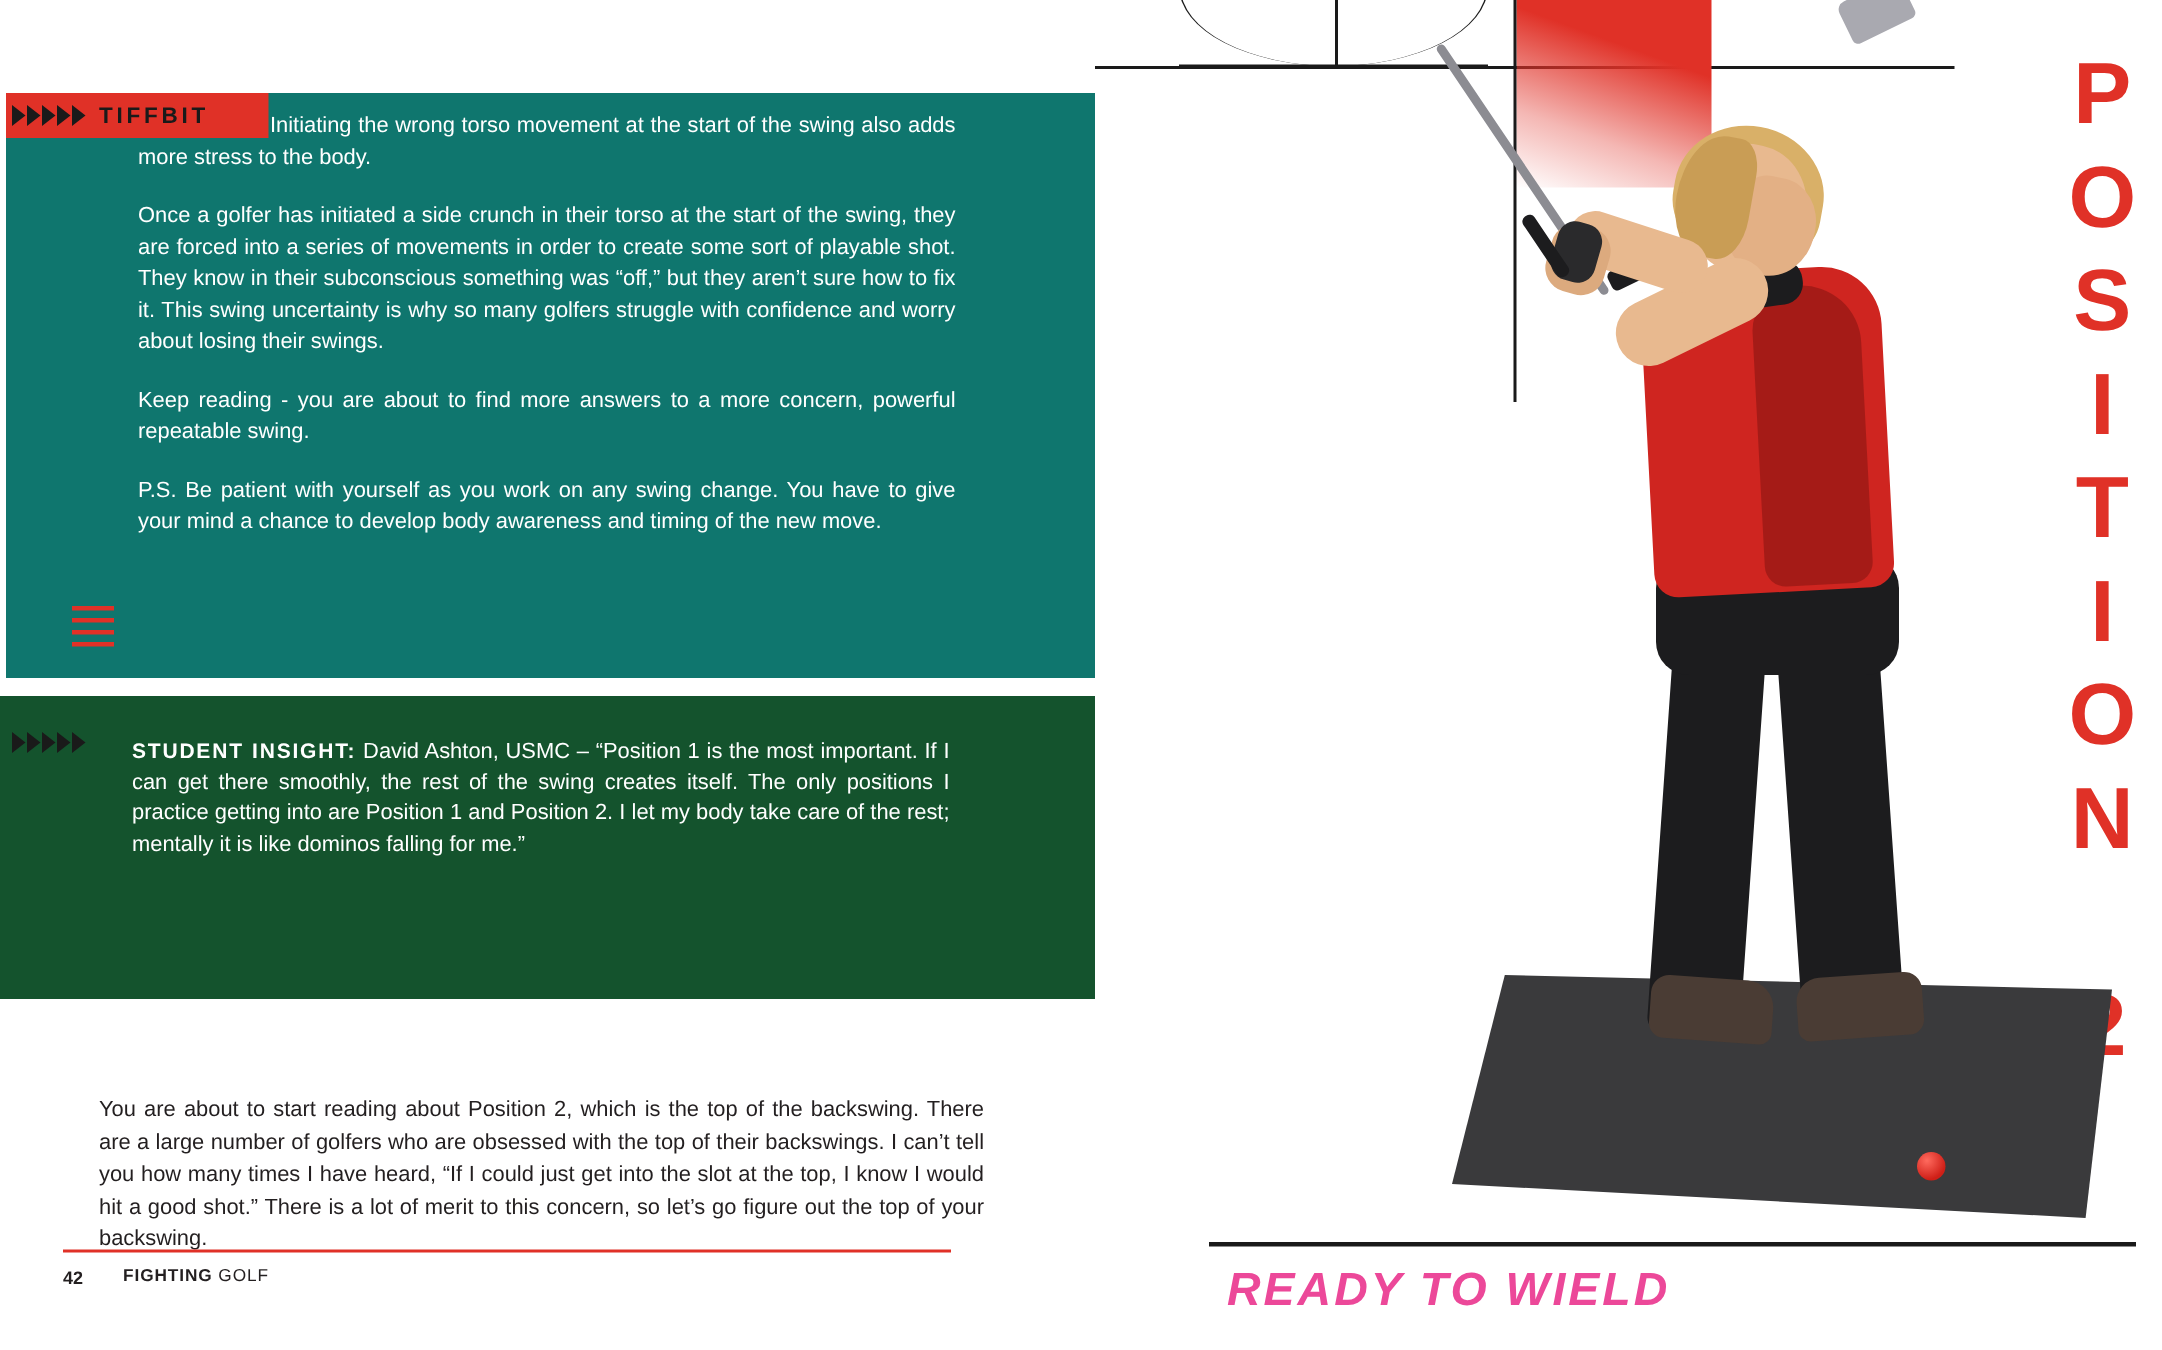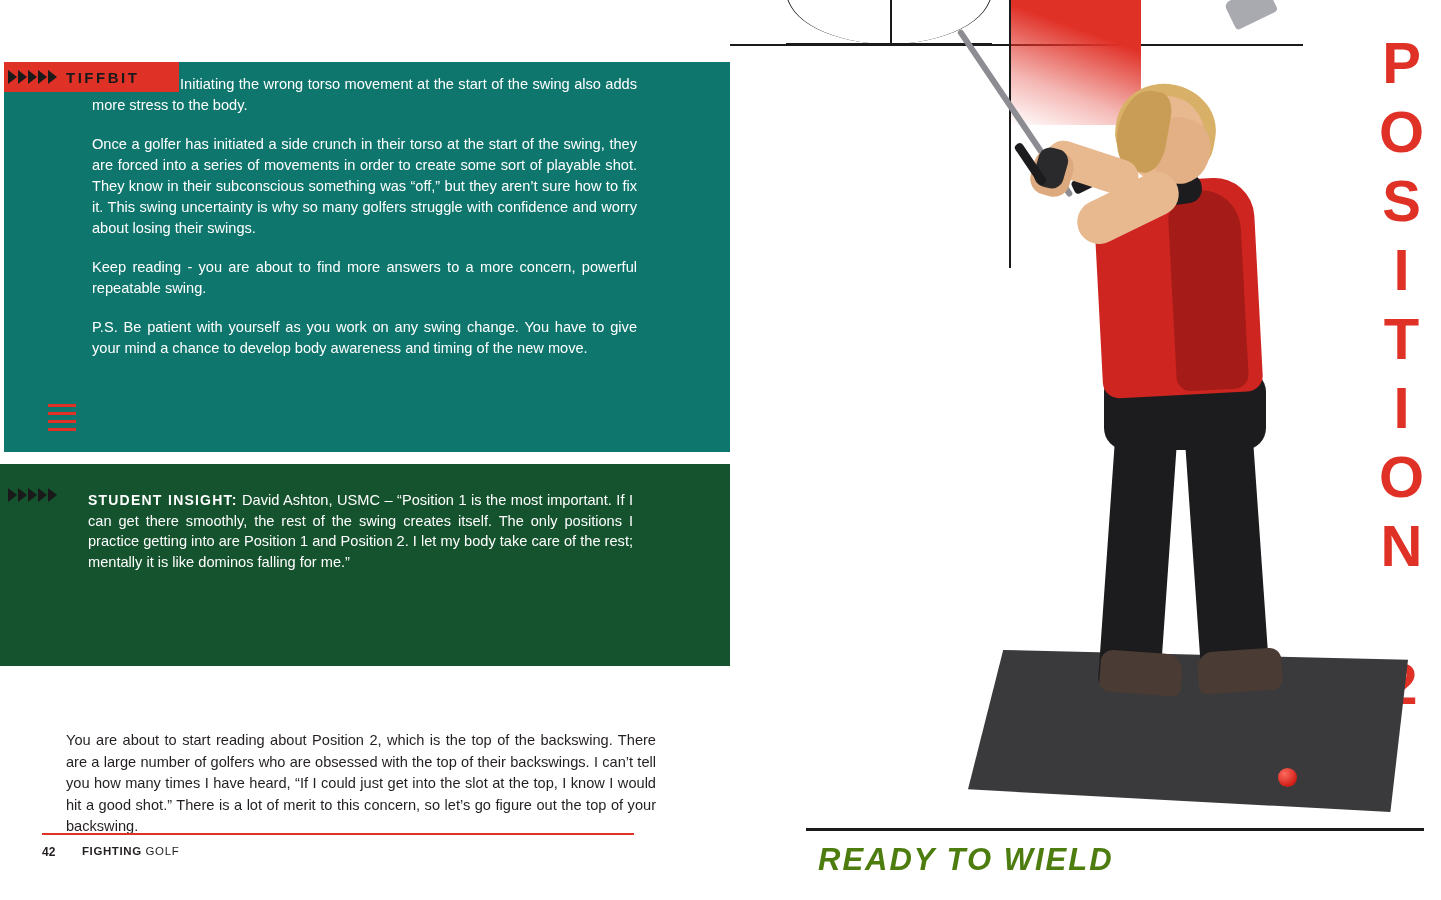--- a/index.html
+++ b/index.html
@@ -371,21 +371,21 @@
     width: 618px; height: 2.5px;
     background: #1a1a1a;
   }
   #brand-text {
     position: absolute;
     left: 88px; top: 842px;
     font-size: 31px;
     font-weight: bold;
     font-style: italic;
     letter-spacing: 2px;
-    color: #4d7c0f;
+    color: #ec4899;
     font-family: "Liberation Sans", sans-serif;
   }
 </style>
 </head>
 <body>
 
 <div id="left-page">
 
   <div id="tiffbit-block">
 

